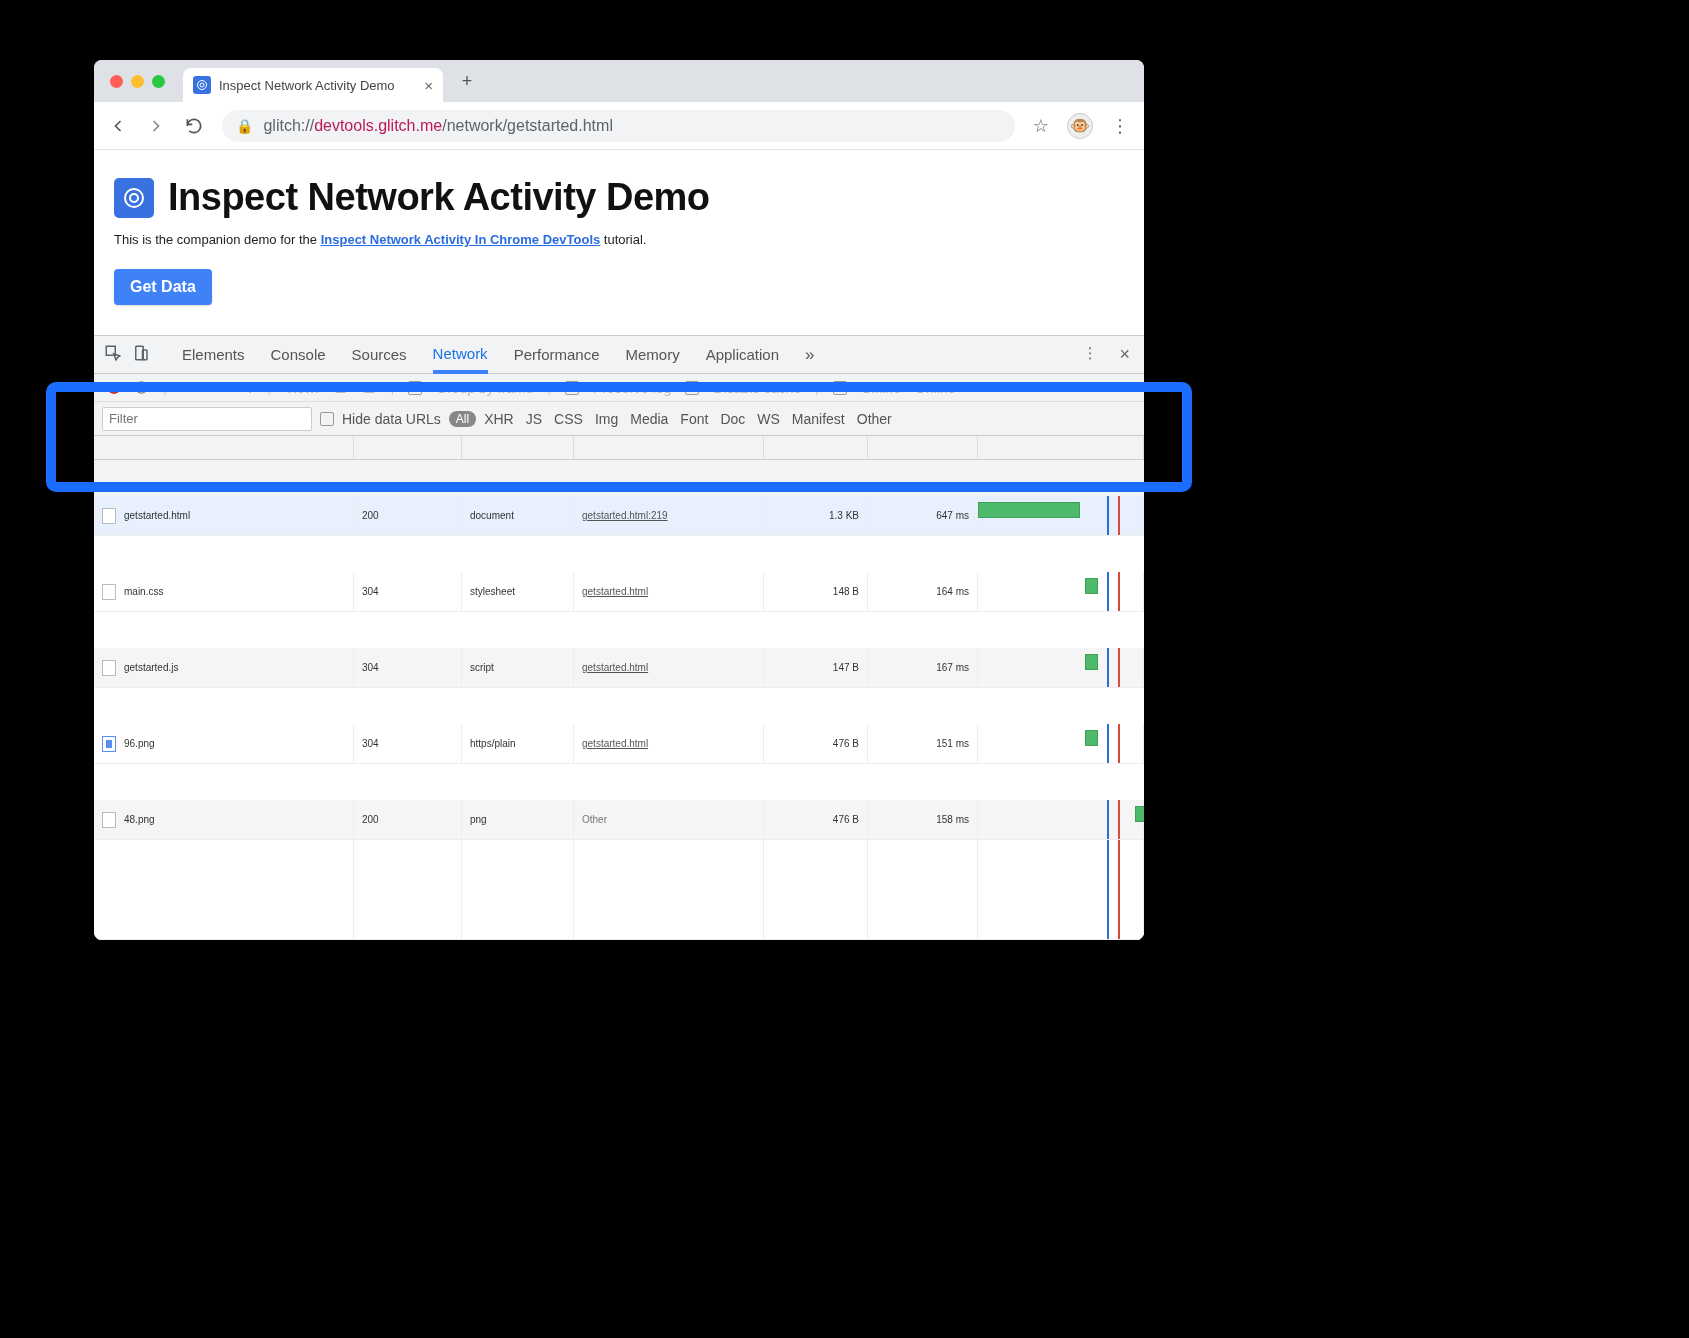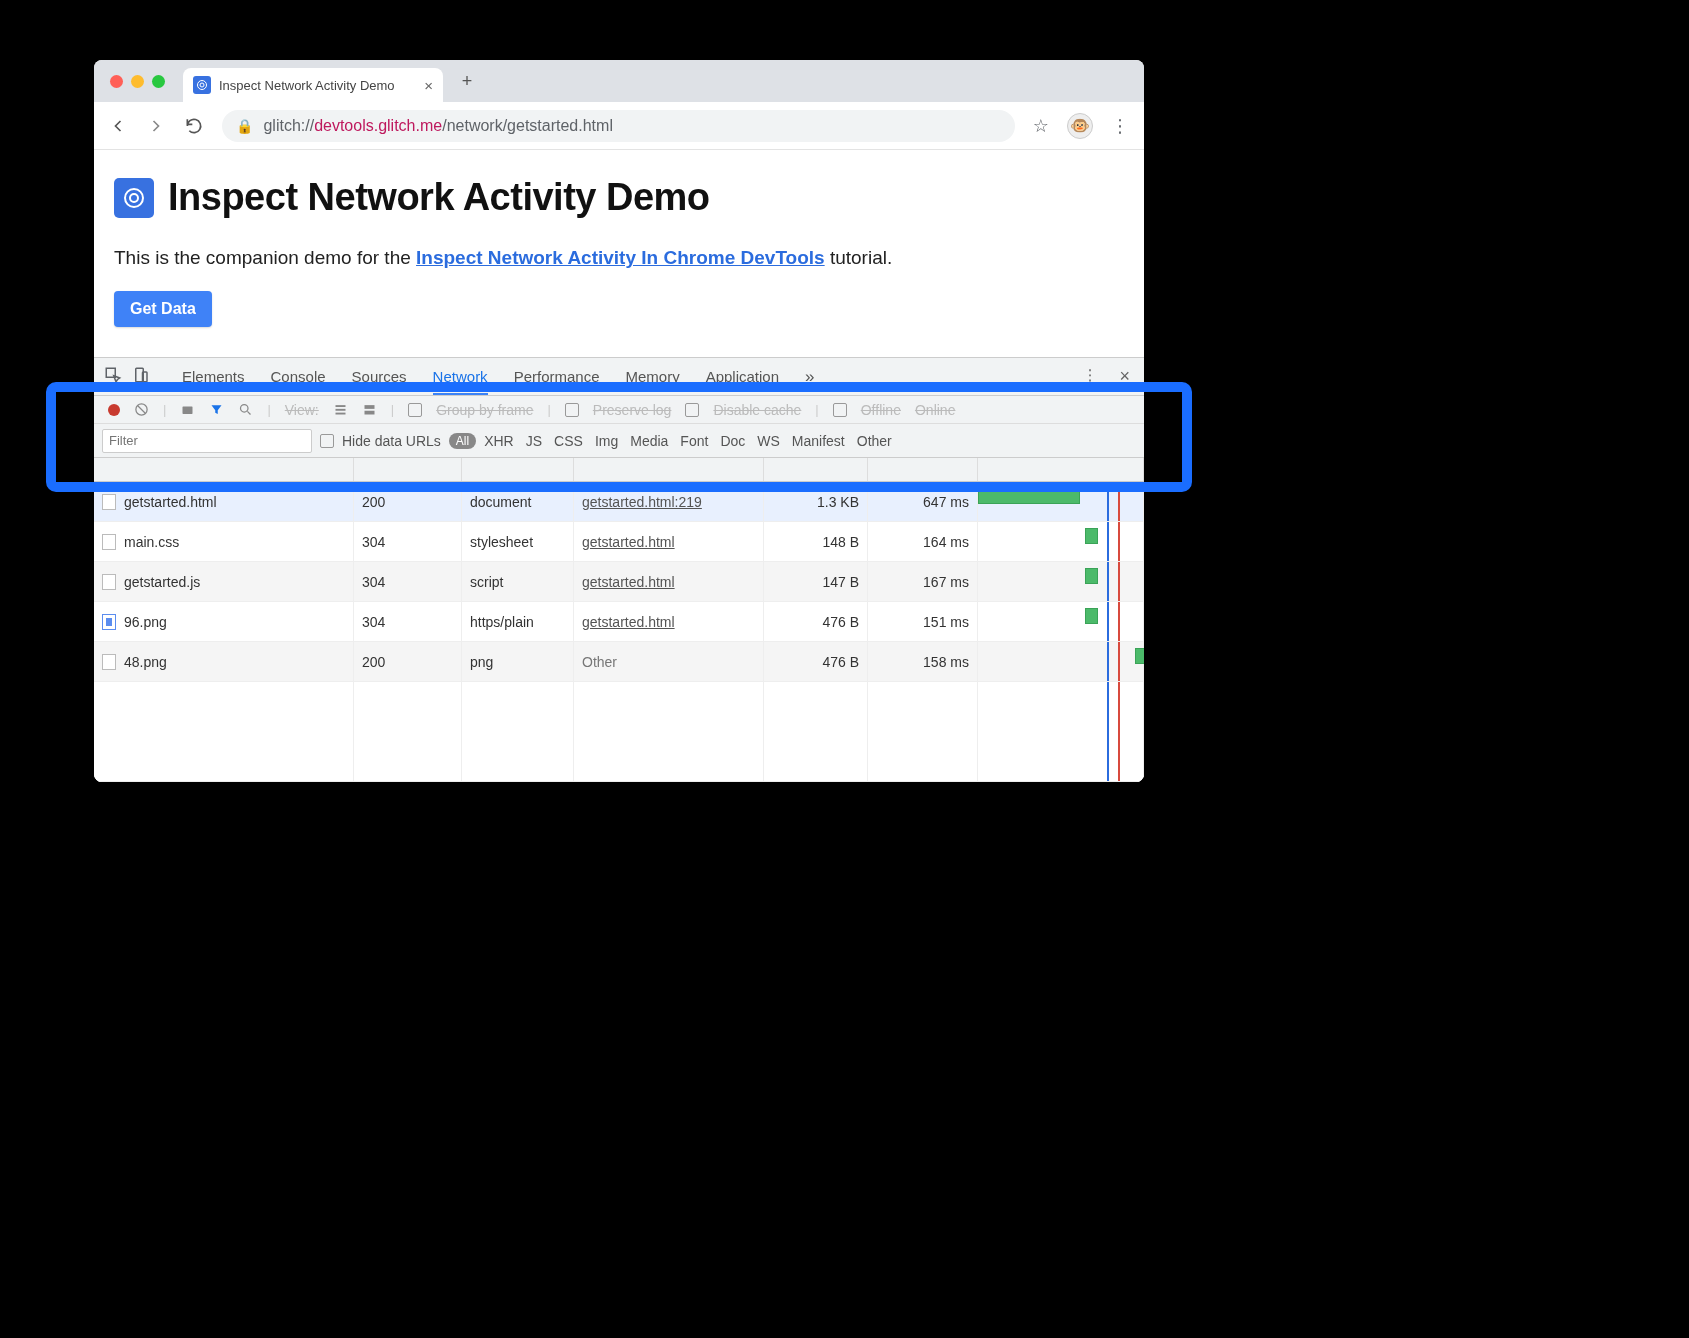--- a/index.html
+++ b/index.html
@@ -97,22 +97,22 @@
   .page-head { display:flex; align-items:center; gap:14px; }
   .page-favicon {
     width:40px; height:40px; background:#3871e0; border-radius:5px;
     display:flex; align-items:center; justify-content:center;
   }
   .page-favicon svg { width:24px; height:24px; }
   .page-title {
     font-size: 38px; font-weight: 800; color:#111; letter-spacing:-.5px;
   }
   .page-body {
-    margin-top: 28px;
-    font-size: 19px;
+    margin-top: 13px;
+    font-size: 13px;
     color:#222;
   }
   .page-body a { color:#2b6cde; text-decoration:underline; font-weight:600; }
   .get-data-btn {
     margin-top: 22px;
     background:#3f82f7; color:#fff; border:none;
     padding: 9px 16px; border-radius:4px;
     font-size: 16px; font-weight:600;
     box-shadow: 0 1px 2px rgba(0,0,0,.15);
   }
@@ -127,21 +127,21 @@
     padding-left: 10px;
     gap: 26px;
     border-bottom: 1px solid #ccc;
     background:#f1f3f4;
     font-size: 15px;
     color:#5f6368;
   }
   .dt-inspect-group { display:flex; gap:10px; margin-right:6px; }
   .dt-inspect-group svg { width:18px; height:18px; color:#5f6368; }
   .dt-tab { cursor:pointer; color:#555; }
-  .dt-tab.active { color:#1a73e8; border-bottom:2px solid #3b82f6; padding-bottom:8px; margin-bottom:-10px; }
+  .dt-tab.active { color:#1a73e8; border-bottom:4px solid #3b82f6; padding-bottom:8px; margin-bottom:-10px; }
   .dt-more { font-size:17px; color:#555; }
   .dt-right { margin-left:auto; display:flex; gap:22px; padding-right:14px; color:#666;}
   .dt-right .dt-close { font-size:18px; }
   
   .annotation-highlight {
     position: absolute;
     border: 10px solid #1a6dff;
     border-radius: 10px;
     pointer-events: none;
     z-index: 30;
@@ -188,22 +188,22 @@
   .dt-head-row > div { padding:0 8px; border-right:1px solid #ddd; height:100%; display:flex; align-items:center;}
   .col-name { width: 260px; }
   .col-status { width: 108px; }
   .col-type { width: 112px; }
   .col-init { width: 190px; }
   .col-size { width: 104px; justify-content:flex-end;}
   .col-time { width: 110px; justify-content:flex-end;}
   .col-wf { flex:1; }
   .dt-body { background:#fff; }
   .dt-row {
-    display:flex; height:40px; font-size:14px; color:#333;
-    align-items:center; border-bottom:1px solid #eee;
+    display:flex; height:40px; font-size:10px; color:#333;
+    align-items:center; border-bottom:1px solid #eee;margin-top:36px;
   }
   .dt-row.sel { background:#e8f0fe; }
   .dt-row.alt { background:#f5f5f5; }
   .dt-row > div { padding:0 8px; border-right:1px solid #eee; height:100%; display:flex; align-items:center;}
   .doc-ico { width:14px; height:16px; border:1px solid #bbb; background:#fff; margin-right:8px; position:relative;}
   .doc-ico.img { border-color:#5b8def; }
   .doc-ico.img::after { content:""; position:absolute; inset:3px; background:#5b8def;}
   .init-link { color:#545454; text-decoration:underline; }
   .init-plain { color:#777; }
   .wf-track { flex:1; position:relative; height:100%; }

